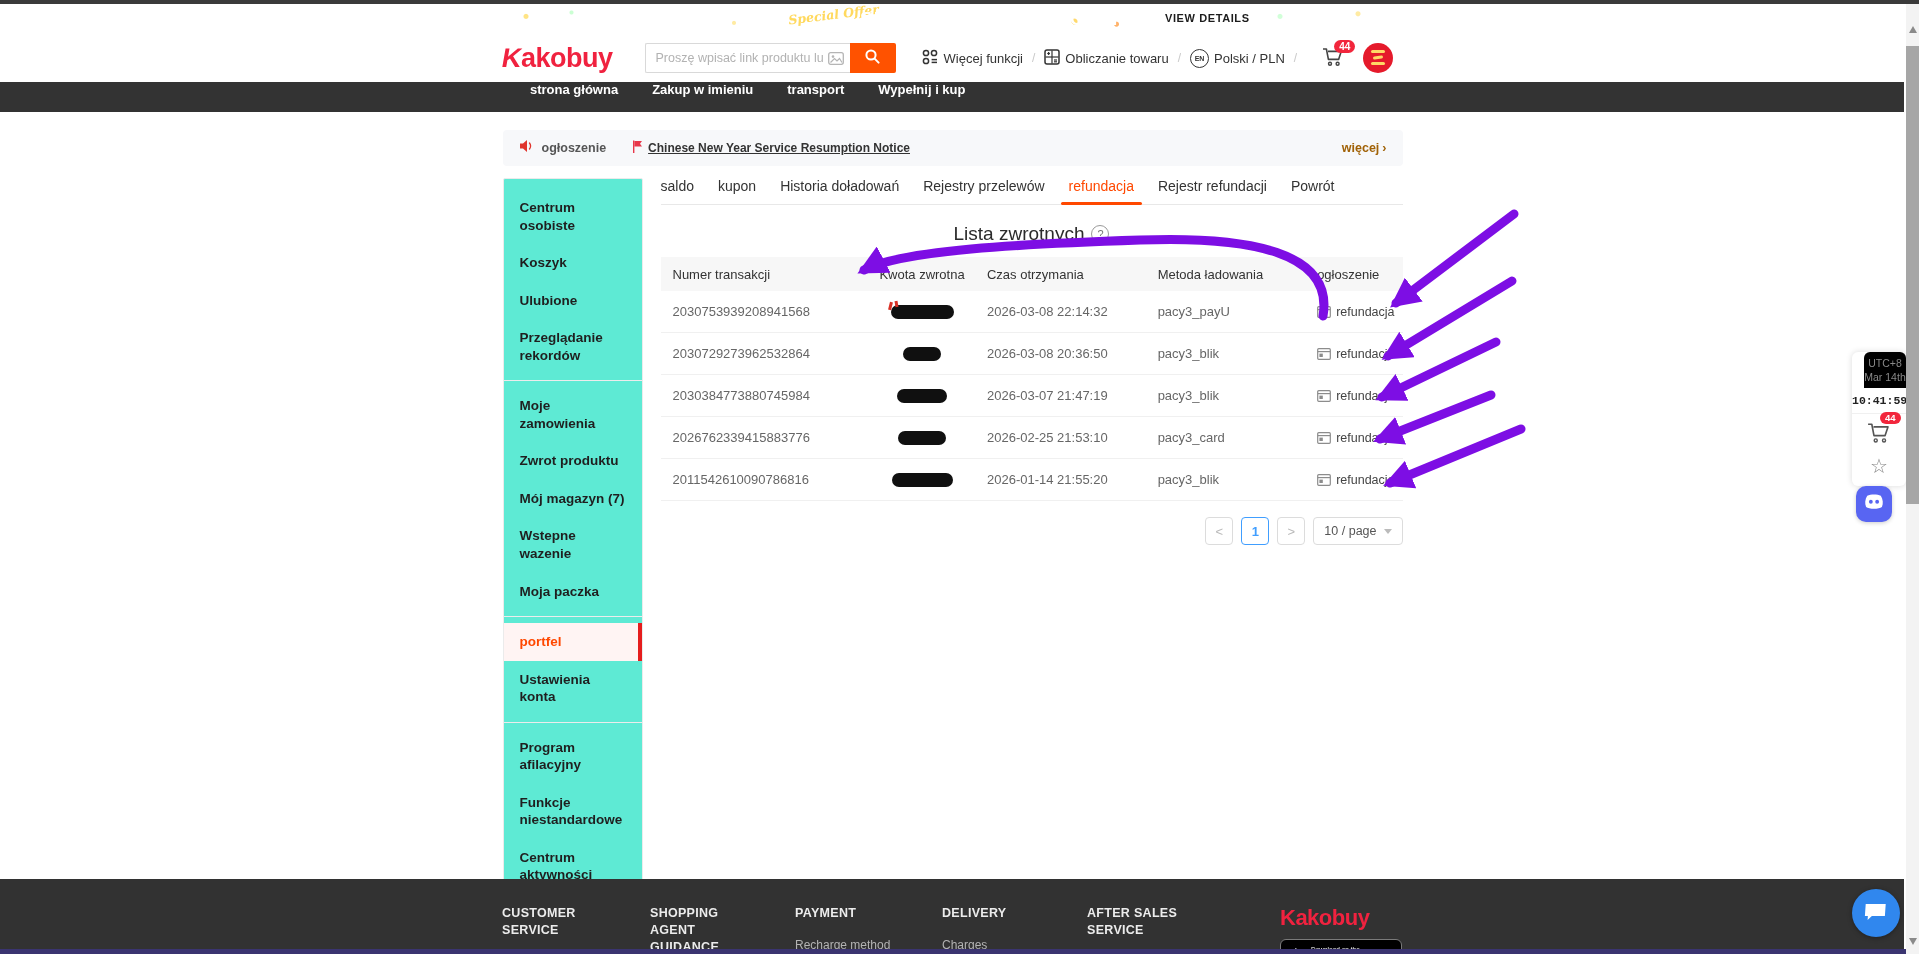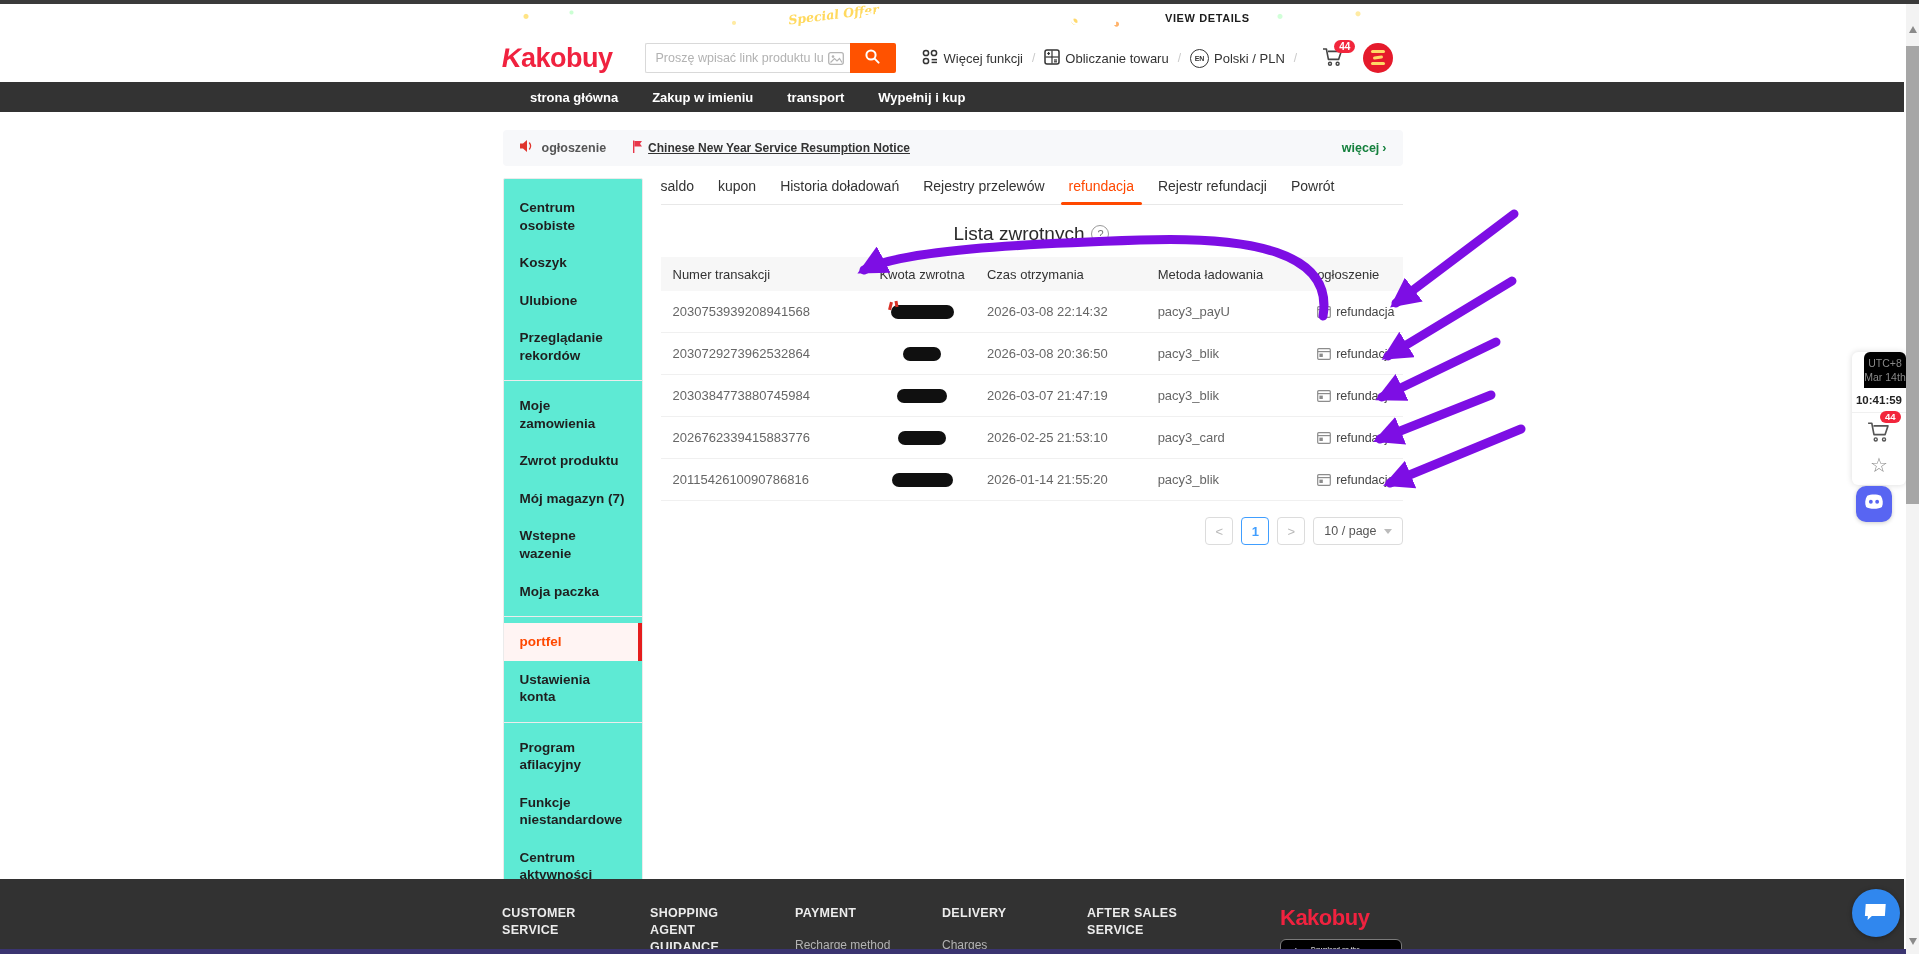--- a/index.html
+++ b/index.html
@@ -60,30 +60,30 @@
   .badge{position:absolute;top:-7px;left:12px;background:#f2263c;color:#fff;font-size:10px;font-weight:700;
        border-radius:8px;padding:1px 5px;line-height:11px;}
   .promo-circ{width:30px;height:30px;border-radius:50%;background:#e51a2b;margin-left:10px;position:relative;cursor:pointer;overflow:hidden;}
   .promo-circ i{position:absolute;background:#ffd866;display:block;}
   .pc1{left:8px;top:7px;width:14px;height:3px;border-radius:2px;}
   .pc2{left:10px;top:13px;width:10px;height:3px;border-radius:2px;transform:rotate(-8deg);}
   .pc3{left:8px;top:19px;width:14px;height:3px;border-radius:2px;}
 
   
   .nav{position:absolute;left:0;top:82px;width:1904px;height:30px;background:#333;}
-  .nav-inner{width:900px;margin:0 auto;height:30px;display:flex;align-items:center;gap:34px;padding-left:28px;box-sizing:border-box;}
+  .nav-inner{width:900px;margin:0 auto;height:30px;display:flex;align-items:flex-start;gap:34px;padding-left:28px;box-sizing:border-box;}
   .nav-item{color:#fff;font-size:13px;font-weight:600;cursor:pointer;white-space:nowrap;}
 
   
   .announce{position:absolute;left:50%;transform:translateX(-50%);margin-left:-7px;top:130px;width:900px;height:36px;
        background:#f7f8fa;border-radius:4px;display:flex;align-items:center;padding:0 16px;box-sizing:border-box;font-weight:bold;}
   .ann-label{font-size:12.5px;color:#555;margin-left:8px;}
   .ann-link{display:flex;align-items:center;gap:5px;margin-left:26px;cursor:pointer;}
   .ann-link span{font-size:12px;color:#333;text-decoration:underline;}
-  .ann-more{margin-left:auto;font-size:12.5px;color:#15803d;cursor:pointer;display:flex;align-items:center;gap:3px;}
+  .ann-more{margin-left:auto;font-size:12.5px;color:#a16207;cursor:pointer;display:flex;align-items:center;gap:3px;}
 
   
   .content{position:absolute;left:50%;transform:translateX(-50%);margin-left:-7px;top:178px;width:900px;display:flex;align-items:flex-start;}
   .sidebar{width:140px;flex-shrink:0;border:1px solid #ebebeb;border-radius:2px;padding:10px 0;box-sizing:border-box;background:#5eead4;}
   .sb-item{padding:10px 16px;font-size:13.5px;font-weight:700;color:#1f1f1f;line-height:1.3;cursor:pointer;}
   .sb-item.active{color:#ff4800;background:#fff4f3;border-right:4px solid #e51d1d;}
   .sb-div{border:none;border-top:1px solid #ececec;margin:6px 0;}
 
   .main{flex:1;margin-left:18px;min-width:0;}
   .tabs{display:flex;gap:24px;border-bottom:1px solid #e8e8e8;}
@@ -130,21 +130,21 @@
   .appstore{margin-top:8px;width:122px;height:34px;background:#000;border:1px solid #7a7a7a;border-radius:6px;
        display:flex;align-items:center;gap:7px;padding:0 9px;box-sizing:border-box;cursor:pointer;}
   .as-text .l1{font-size:6.5px;color:#fff;}
   .as-text .l2{font-size:12.5px;color:#fff;font-weight:700;line-height:1;}
   .bottom-line{position:absolute;left:0;top:949px;width:1919px;height:5px;background:#3a3470;}
 
   
   .side-widget{position:absolute;left:1852px;top:352px;width:54px;background:#fff;border-radius:6px;
        box-shadow:0 0 6px rgba(0,0,0,.15);overflow:visible;font-size:10.5px;color:#888;text-align:center;}
   .tz{background:#000000;border-radius:6px 6px 0 0;padding:4px 0;line-height:1.35;margin-left:12px;}
-  .clock{padding:6px 0;font-size:11.5px;font-weight:700;color:#222;border-bottom:1px solid #f0f0f0;}
+  .clock{padding:6px 0;font-size:11.5px;font-weight:700;color:#222;border-bottom:1px solid #f0f0f0;font-family:Liberation Mono, monospace;}
   .w-cart{position:relative;padding:8px 0 6px;cursor:pointer;}
   .w-badge{position:absolute;top:-2px;left:28px;background:#f2263c;color:#fff;font-size:9.5px;font-weight:700;
        border-radius:8px;padding:1px 5px;line-height:10px;}
   .w-star{padding:2px 0 8px;font-size:20px;color:#8a8a8a;cursor:pointer;}
   .discord{position:absolute;left:1856px;top:486px;width:36px;height:36px;background:#5865f2;border-radius:10px;
        display:flex;align-items:center;justify-content:center;cursor:pointer;box-shadow:0 1px 4px rgba(0,0,0,.2);}
   .chat-btn{position:absolute;left:1852px;top:889px;width:48px;height:48px;border-radius:50%;background:#3087ee;
        display:flex;align-items:center;justify-content:center;cursor:pointer;box-shadow:0 1px 5px rgba(0,0,0,.35);}
 
   

